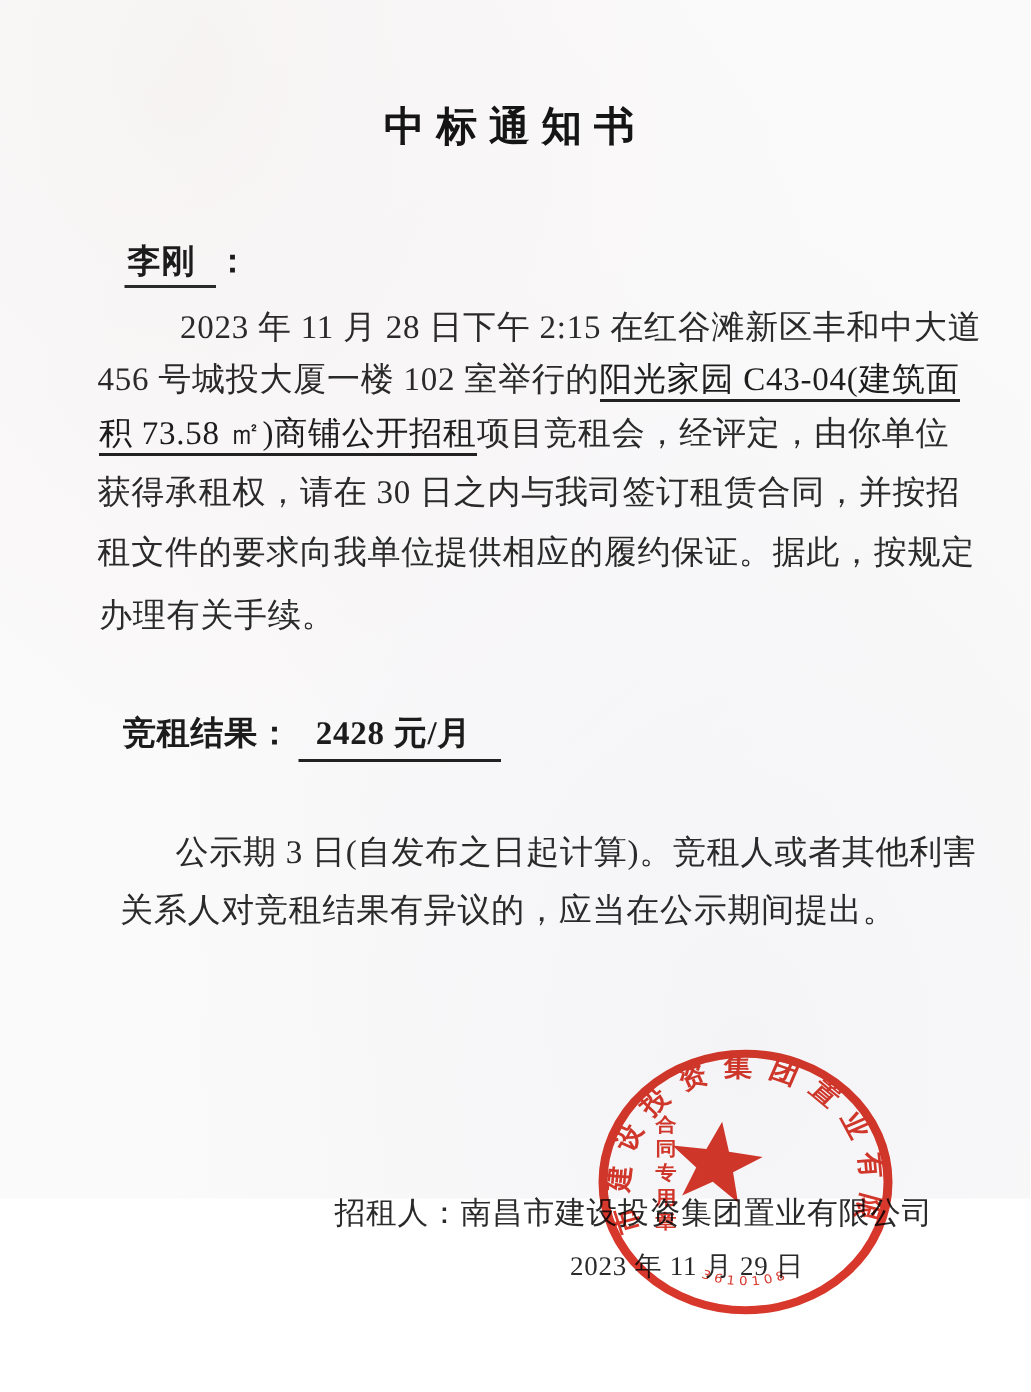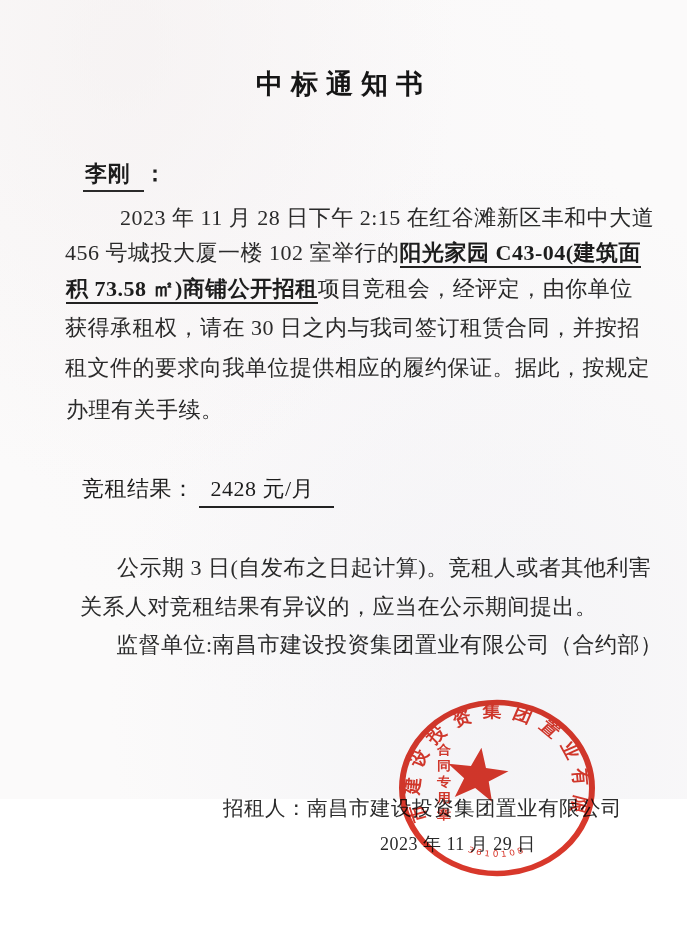--- a/index.html
+++ b/index.html
@@ -38,26 +38,26 @@
     padding: 0 14px 1px 2px;
     display: inline-block;
   }
   .bl1 { top: 203px; left: 120px; }
   .bl2 { top: 238px; left: 65px; }
   .bl3 { top: 274px; left: 66px; }
   .bl4 { top: 313px; left: 65px; }
   .bl5 { top: 353px; left: 65px; }
   .bl6 { top: 395px; left: 66px; }
   .em-seg {
-    font-weight: bold;
+    font-weight: normal;
     color: #1d1d1d;
     border-bottom: 2px solid #222222;
     padding-bottom: 1px;
   }
-  .result-line { top: 474px; left: 82px; font-weight: normal; color: #1c1c1c; }
+  .result-line { top: 474px; left: 82px; font-weight: bold; color: #1c1c1c; }
   .result-line .u-value {
     border-bottom: 2px solid #222222;
     padding: 0 20px 2px 12px;
     display: inline-block;
     margin-left: 4px;
   }
   .nl1 { top: 553px; left: 117px; }
   .nl2 { top: 592px; left: 80px; text-align: center; }
   .supervisor-line { top: 630px; left: 116px; }
   .phone-line { top: 668px; left: 116px; }
@@ -96,21 +96,20 @@
   <div class="doc-line bl4">获得承租权，请在 30 日之内与我司签订租赁合同，并按招</div>
   <div class="doc-line bl5">租文件的要求向我单位提供相应的履约保证。据此，按规定</div>
   <div class="doc-line bl6">办理有关手续。</div>
 
   <div class="doc-line result-line">
     <span>竞租结果：</span><span class="u-value">2428 元/月</span>
   </div>
 
   <div class="doc-line nl1">公示期 3 日(自发布之日起计算)。竞租人或者其他利害</div>
   <div class="doc-line nl2">关系人对竞租结果有异议的，应当在公示期间提出。</div>
-  <div class="doc-line supervisor-line">监督单位:南昌市建设投资集团置业有限公司（合约部）</div>
 
   <div class="doc-line lessor-line">招租人：南昌市建设投资集团置业有限公司</div>
   <div class="doc-line date-line">2023 年 11 月 29 日</div>
 
   <svg class="seal" viewBox="-106 -98 212 196" xmlns="http://www.w3.org/2000/svg">
     <g transform="scale(1,0.9)" fill="#d5281b">
       <circle cx="0" cy="0" r="95" fill="none" stroke="#d5281b" stroke-width="6"></circle>
       <path id="sealArc" d="M -66,41 A 78,78 0 1 1 66,41" fill="none"></path>
       <path id="sealCodeArc" d="M -42,64 A 76,76 0 0 0 42,64" fill="none"></path>
       <text font-size="19" font-weight="bold" letter-spacing="10" font-family="Liberation Serif, DejaVu Serif, serif">

